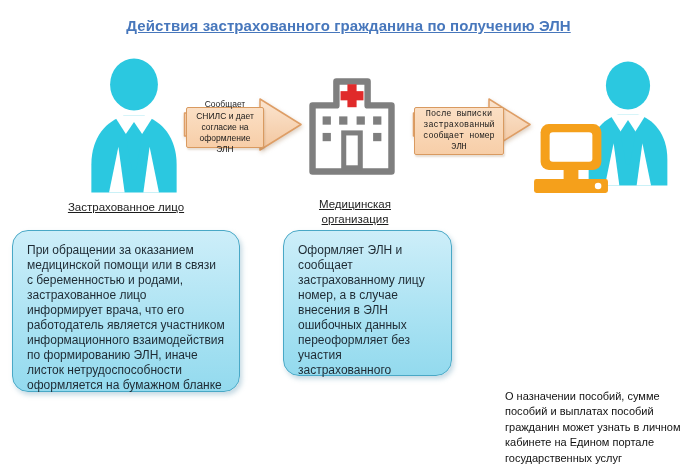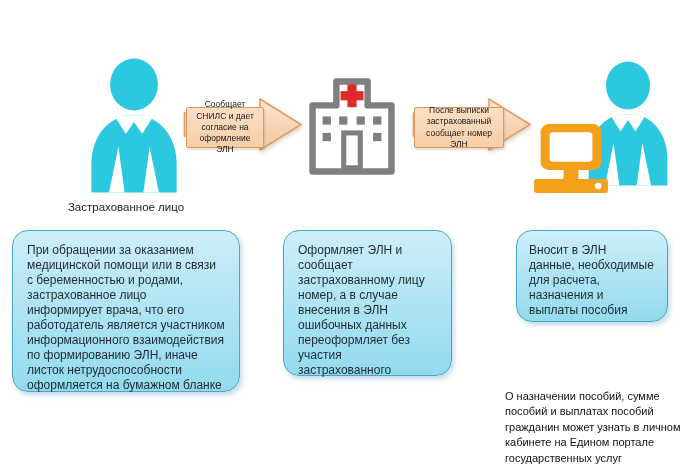--- a/index.html
+++ b/index.html
@@ -7,21 +7,21 @@
     position:relative;width:697px;height:469px;background:#ffffff;
     font-family:"Liberation Sans","DejaVu Sans",sans-serif;overflow:hidden;
   }
   .title{
     position:absolute;left:0;top:17px;width:697px;text-align:center;
     font-size:15px;font-weight:bold;color:#4777BC;text-decoration:underline;
     letter-spacing:.1px;
   }
   .abs{position:absolute;}
   .actor-label{
-    position:absolute;text-align:center;font-size:11.5px;color:#1c1c1c;line-height:1.3;
+    position:absolute;text-align:center;font-size:11.5px;color:#1c1c1c;line-height:1.3;text-decoration:underline;
   }
   .arrow-wrap{position:absolute;width:120px;height:57px;}
   .arrow-wrap svg{display:block;filter:drop-shadow(1.5px 2px 2px rgba(160,120,80,.35));}
   .arrow-label{
     position:absolute;background:linear-gradient(180deg,#FBDFC4,#F7CEA8);
     border:1px solid #D99A60;border-radius:2px;
     font-size:8.5px;line-height:1.32;color:#1a1a1a;text-align:center;
     display:flex;align-items:center;justify-content:center;
     padding:2px 3px;box-sizing:border-box;
     box-shadow:1px 2px 2px rgba(160,120,80,.25);
@@ -38,20 +38,21 @@
     position:absolute;left:505px;top:389px;width:192px;
     font-size:11px;line-height:15.4px;color:#111;
   }
   .logo{position:absolute;left:561px;top:327px;width:54px;height:58px;}
 </style>
 </head>
 <body>
 
 <div class="canvas">
 
+  <div class="title">Действия застрахованного гражданина по получению ЭЛН</div>
 
   <div class="abs" style="left:82px;top:57px;width:104px;height:136px;">
     <svg viewBox="0 0 100 130" width="104" height="136">
       <ellipse cx="50" cy="26" rx="23" ry="25" fill="#2BC8E0"></ellipse>
       <path d="M9 130 V103 C9 76 24 61 40 56 L60 56 C76 61 91 76 91 103 V130 Z" fill="#2BC8E0"></path>
       <path d="M31 56 L69 56 L50 86 Z" fill="#ffffff"></path>
       <path d="M50 62 L58 74 L52 108 L48 108 L42 74 Z" fill="#2BC8E0"></path>
       <path d="M26 130 L35 86 L41 130 Z" fill="#ffffff"></path>
       <path d="M59 130 L65 86 L74 130 Z" fill="#ffffff"></path>
     </svg>
@@ -84,27 +85,28 @@
         <rect x="18" y="44" width="9" height="9"></rect>
         <rect x="36" y="44" width="9" height="9"></rect>
         <rect x="55" y="44" width="9" height="9"></rect>
         <rect x="73" y="44" width="9" height="9"></rect>
         <rect x="18" y="62" width="9" height="9"></rect>
         <rect x="73" y="62" width="9" height="9"></rect>
       </g>
       <rect x="41" y="62" width="18" height="38" fill="#ffffff" stroke="#7F7F7F" stroke-width="5.5"></rect>
     </svg>
   </div>
+  <div class="actor-label" style="left:305px;top:197px;width:100px;">Медицинская организация</div>
 
   <div class="arrow-wrap" style="left:412px;top:96px;">
     <svg viewBox="0 0 120 57" width="120" height="57" preserveAspectRatio="none">
       <path d="M1.5 17 L77 17 L77 3 L118 28.5 L77 54 L77 40 L1.5 40 Z" fill="url(#agrad)" stroke="#DE9E66" stroke-width="1.5" stroke-linejoin="round"></path>
     </svg>
   </div>
-  <div class="arrow-label" style="left:414px;top:107px;width:90px;height:41px;">
+  <div class="arrow-label" style="left:414px;top:107px;width:90px;height:48px;font-family:Liberation Mono, monospace;">
     <span>После выписки застрахованный сообщает номер ЭЛН</span>
   </div>
 
   <div class="abs" style="left:580px;top:59px;width:96px;height:128px;">
     <svg viewBox="0 0 100 130" width="96" height="128">
       <ellipse cx="50" cy="26" rx="23" ry="25" fill="#2BC8E0"></ellipse>
       <path d="M9 130 V103 C9 76 24 61 40 56 L60 56 C76 61 91 76 91 103 V130 Z" fill="#2BC8E0"></path>
       <path d="M31 56 L69 56 L50 86 Z" fill="#ffffff"></path>
       <path d="M50 62 L58 74 L52 108 L48 108 L42 74 Z" fill="#2BC8E0"></path>
       <path d="M26 130 L35 86 L41 130 Z" fill="#ffffff"></path>
@@ -119,18 +121,17 @@
       <rect x="36" y="56" width="18" height="11" fill="#F5A01B"></rect>
       <rect x="0" y="67" width="90" height="17" rx="3" fill="#F5A01B"></rect>
       <circle cx="78" cy="75.5" r="4" fill="#ffffff"></circle>
     </svg>
   </div>
 
   <div class="info-box" style="left:283px;top:230px;width:169px;height:146px;padding:12px 14px;">Оформляет ЭЛН и сообщает застрахованному лицу номер, а в случае внесения в ЭЛН ошибочных данных переоформляет без участия застрахованного</div>
 
   <div class="info-box" style="left:12px;top:230px;width:228px;height:162px;">При обращении за оказанием медицинской помощи или в связи с беременностью и родами, застрахованное лицо информирует врача, что его работодатель является участником информационного взаимодействия по формированию ЭЛН, иначе листок нетрудоспособности оформляется на бумажном бланке</div>
 
-  <div class="info-box" style="left:516px;top:230px;width:152px;height:92px;padding:12px 12px;">Вносит в ЭЛН данные, необходимые для расчета, назначения и выплаты пособия</div>
 
 
   <div class="footnote">О назначении пособий, сумме пособий и выплатах пособий гражданин может узнать в личном кабинете на Едином портале государственных услуг</div>
 
 </div>
 
 </body></html>

